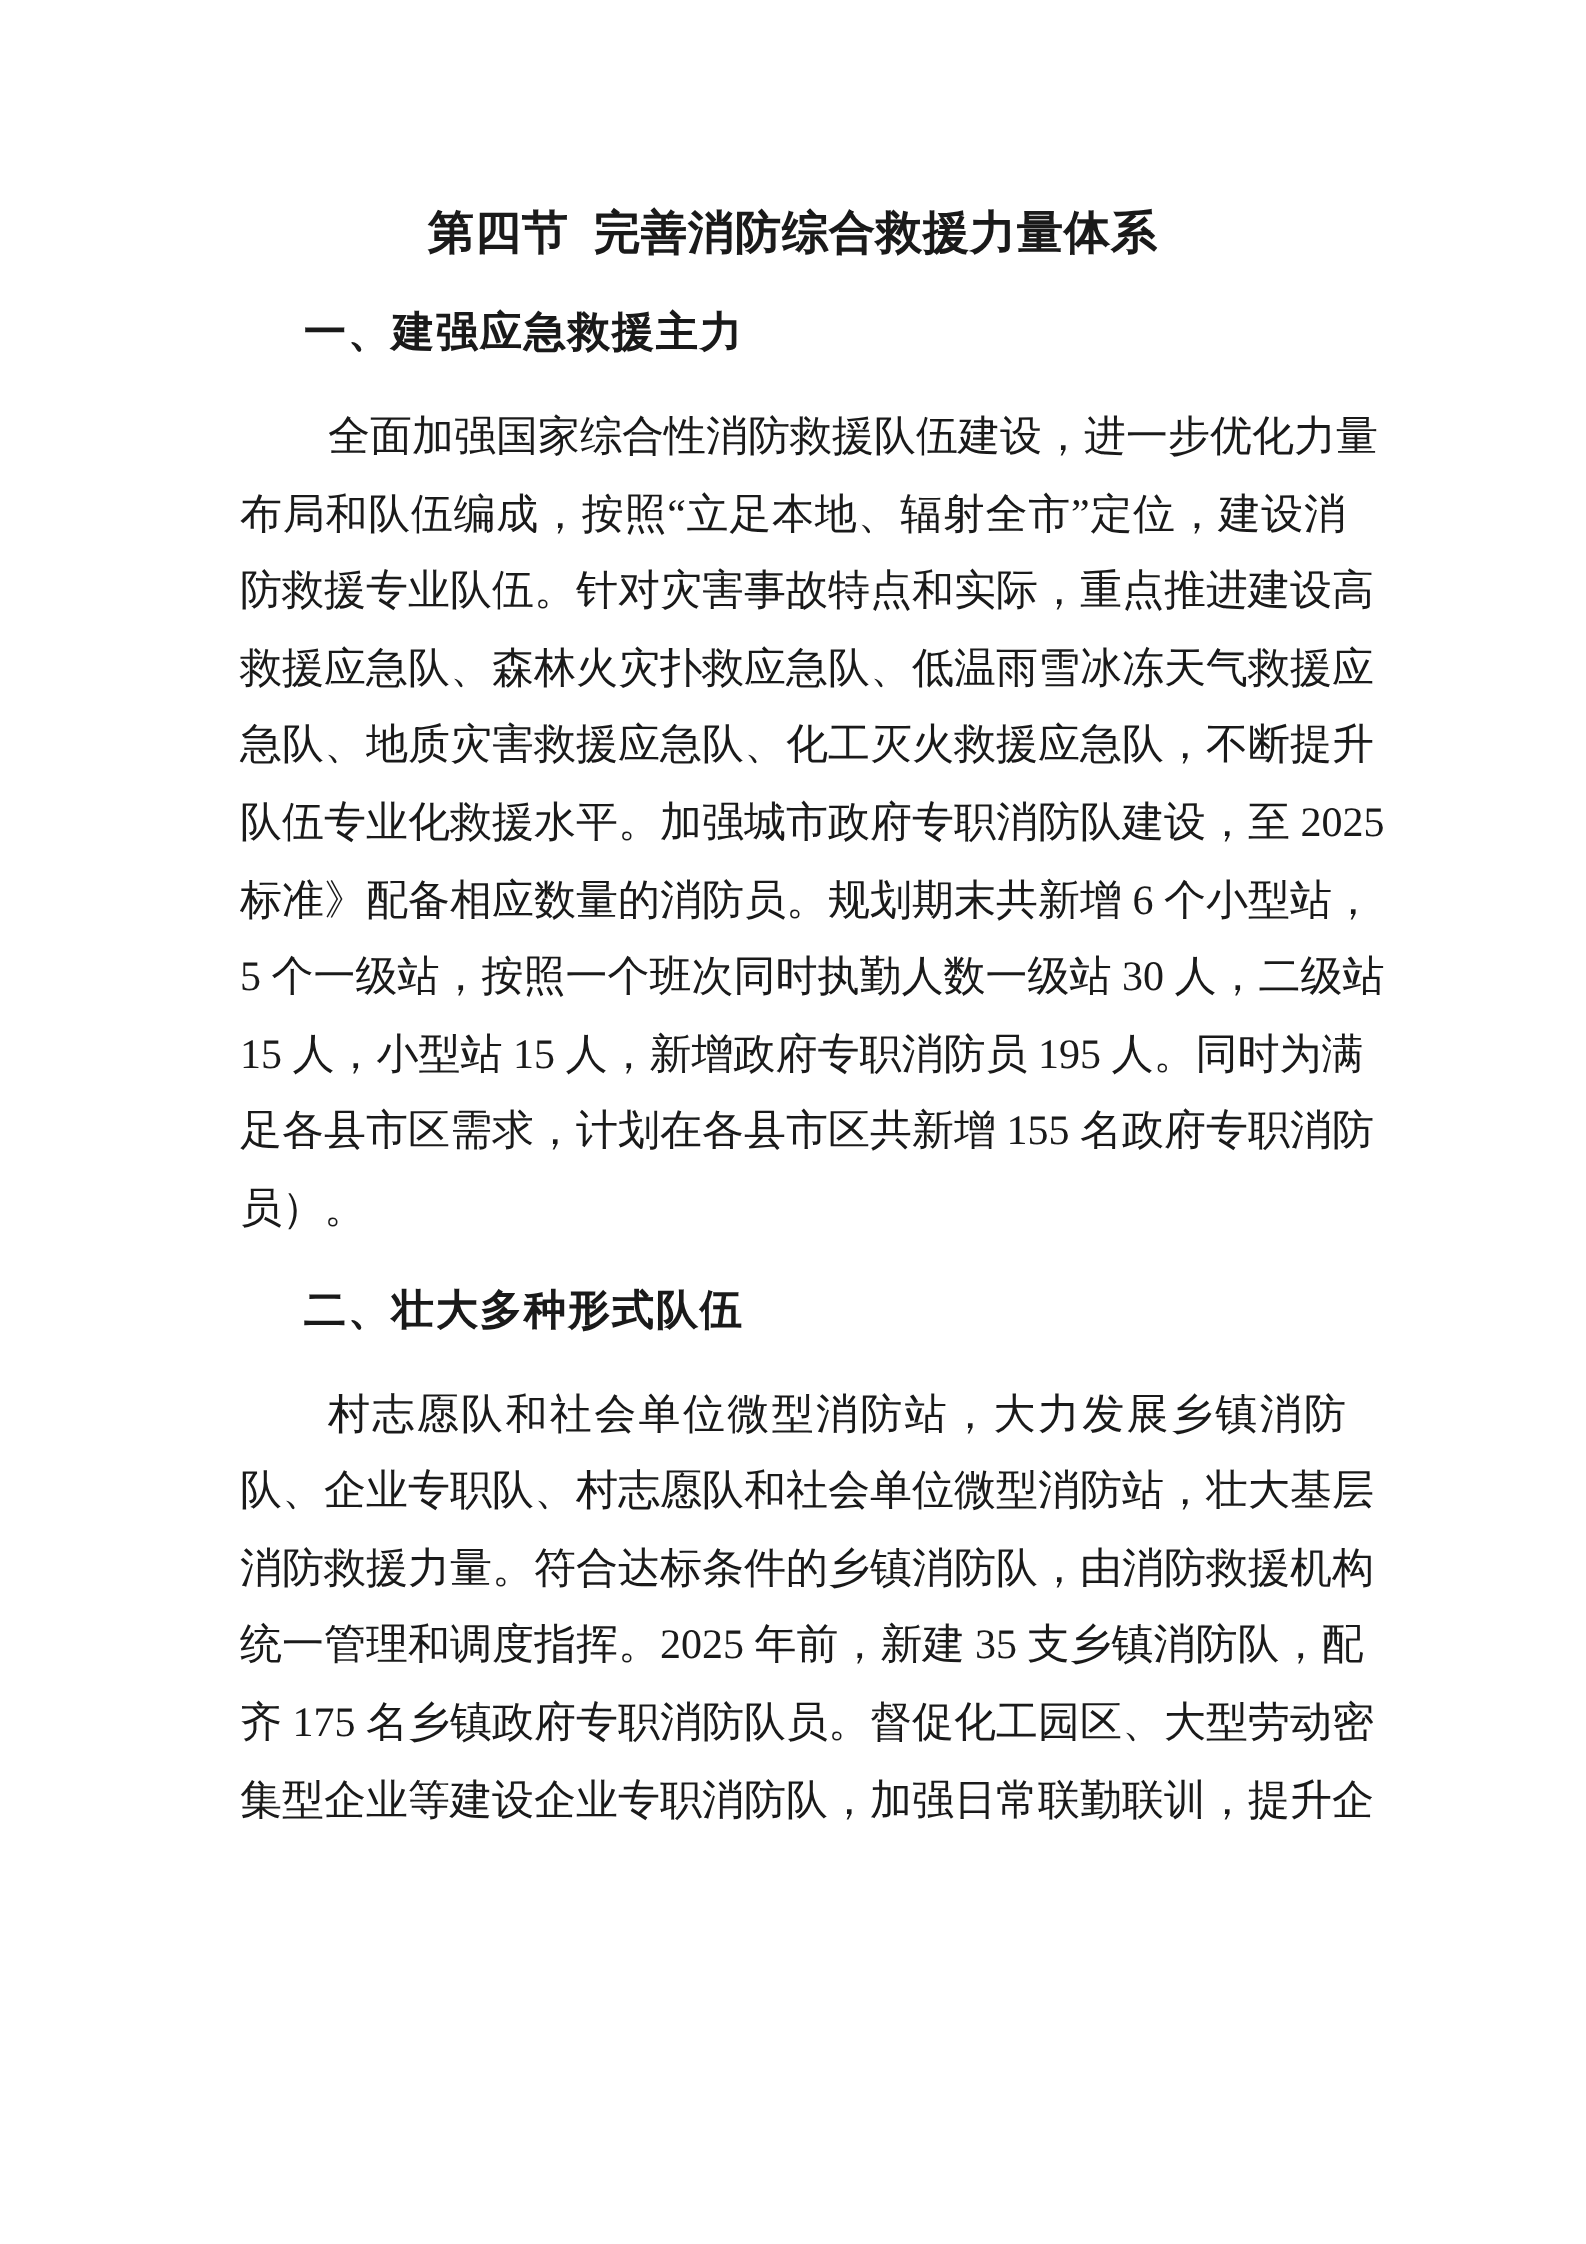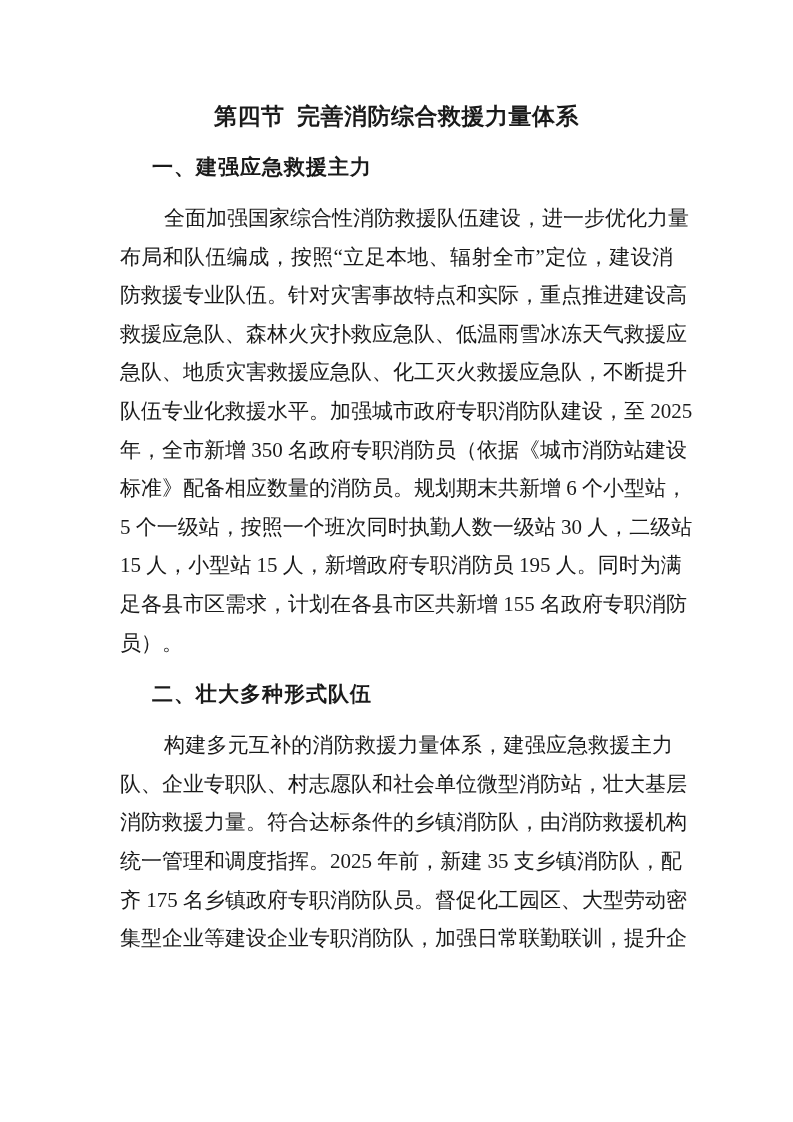--- a/index.html
+++ b/index.html
@@ -76,33 +76,32 @@
 
   <section>
     <h2 class="heading">一、建强应急救援主力</h2>
     <div class="para">
       <div class="line first">全面加强国家综合性消防救援队伍建设，进一步优化力量</div>
       <div class="line">布局和队伍编成，按照“立足本地、辐射全市”定位，建设消</div>
       <div class="line">防救援专业队伍。针对灾害事故特点和实际，重点推进建设高</div>
       <div class="line">救援应急队、森林火灾扑救应急队、低温雨雪冰冻天气救援应</div>
       <div class="line">急队、地质灾害救援应急队、化工灭火救援应急队，不断提升</div>
       <div class="line">队伍专业化救援水平。加强城市政府专职消防队建设，至 2025</div>
-      <div class="line">年，全市新增 350 名政府专职消防员（依据《城市消防站建设</div>
       <div class="line">标准》配备相应数量的消防员。规划期末共新增 6 个小型站，</div>
       <div class="line">5 个一级站，按照一个班次同时执勤人数一级站 30 人，二级站</div>
       <div class="line">15 人，小型站 15 人，新增政府专职消防员 195 人。同时为满</div>
       <div class="line">足各县市区需求，计划在各县市区共新增 155 名政府专职消防</div>
       <div class="line last">员）。</div>
     </div>
   </section>
 
   <section>
     <h2 class="heading second">二、壮大多种形式队伍</h2>
     <div class="para">
-      <div class="line first">构建多元互补的消防救援力量体系，建强应急救援主力</div>
+      <div class="line first">村志愿队和社会单位微型消防站，大力发展乡镇消防</div>
       <div class="line">队、企业专职队、村志愿队和社会单位微型消防站，壮大基层</div>
       <div class="line">消防救援力量。符合达标条件的乡镇消防队，由消防救援机构</div>
       <div class="line">统一管理和调度指挥。2025 年前，新建 35 支乡镇消防队，配</div>
       <div class="line">齐 175 名乡镇政府专职消防队员。督促化工园区、大型劳动密</div>
       <div class="line">集型企业等建设企业专职消防队，加强日常联勤联训，提升企</div>
     </div>
   </section>
 
   <div class="page-number">17</div>
 

